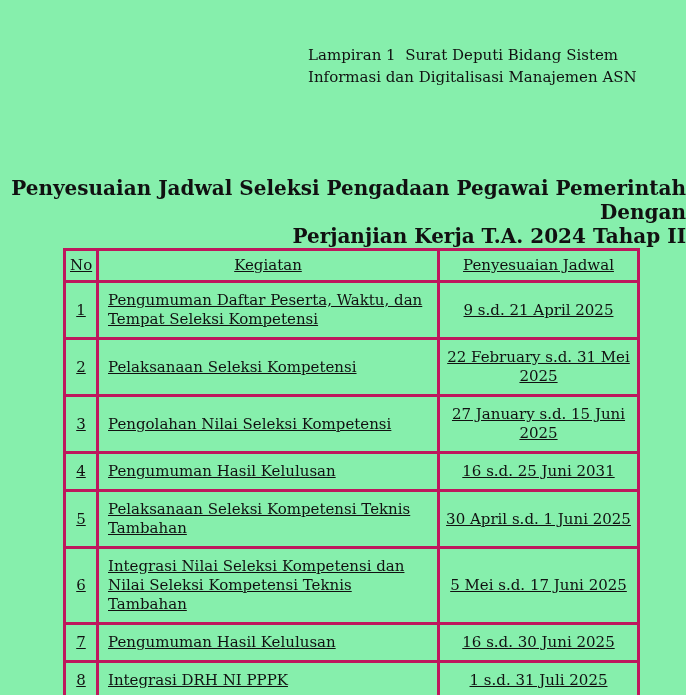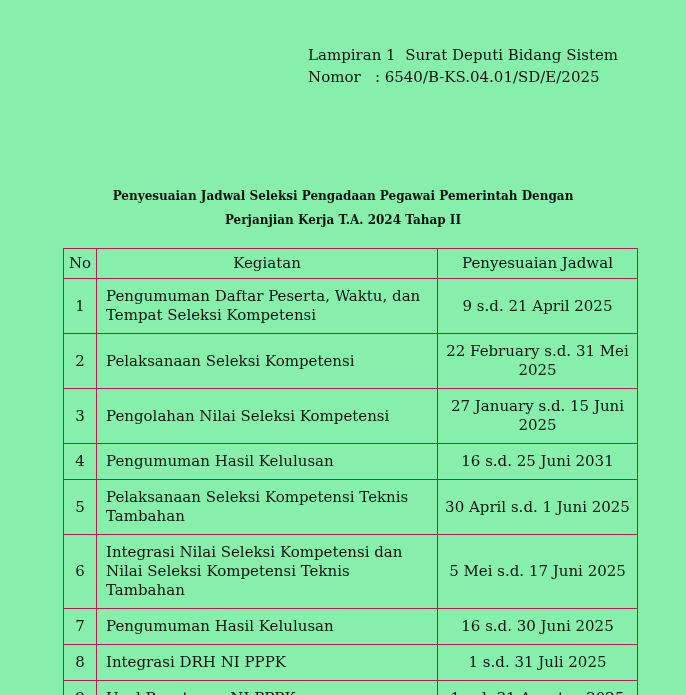--- a/index.html
+++ b/index.html
@@ -17,41 +17,42 @@
     position: absolute;
     left: 308px;
     top: 44px;
     font-size: 15px;
     line-height: 22px;
   }
   .letter-header .hline { white-space: pre; }
   .doc-title {
     position: absolute;
     left: 0;
-    top: 184px;
+    top: 176px;
     width: 100%;
-    text-align: center;
+    text-align: right;
     font-weight: bold;
-    font-size: 12px;
+    font-size: 20px;
     line-height: 24px;
     white-space: pre-line;
   }
   table.schedule {
     position: absolute;
     left: 63px;
     top: 248px;
     width: 574px;
     border-collapse: collapse;
     font-size: 15px;
     table-layout: fixed;
   }
   table.schedule th, table.schedule td {
-    border: 1px solid #be185d;
+    border: 3px solid #be185d;
     font-weight: normal;
     line-height: 19px;
+    text-decoration: underline;
   }
   table.schedule col.c-no { width: 33px; }
   table.schedule col.c-kegiatan { width: 341px; }
   table.schedule col.c-jadwal { width: 200px; }
   table.schedule th {
     padding: 5px 4px;
     text-align: center;
     height: 30px;
   }
   td.cell-no {
@@ -71,21 +72,21 @@
     padding: 8px 4px;
   }
 </style>
 </head>
 <body>
 
 <div class="page">
 
   <div class="letter-header">
     <div class="hline">Lampiran 1  Surat Deputi Bidang Sistem</div>
-    <div class="hline">Nomor   : 6540/B-KS.04.01/SD/E/2025</div>
+    <div class="hline">Informasi dan Digitalisasi Manajemen ASN</div>
   </div>
 
   <div class="doc-title">Penyesuaian Jadwal Seleksi Pengadaan Pegawai Pemerintah Dengan
 Perjanjian Kerja T.A. 2024 Tahap II</div>
 
   <table class="schedule">
     <colgroup>
       <col class="c-no">
       <col class="c-kegiatan">
       <col class="c-jadwal">

